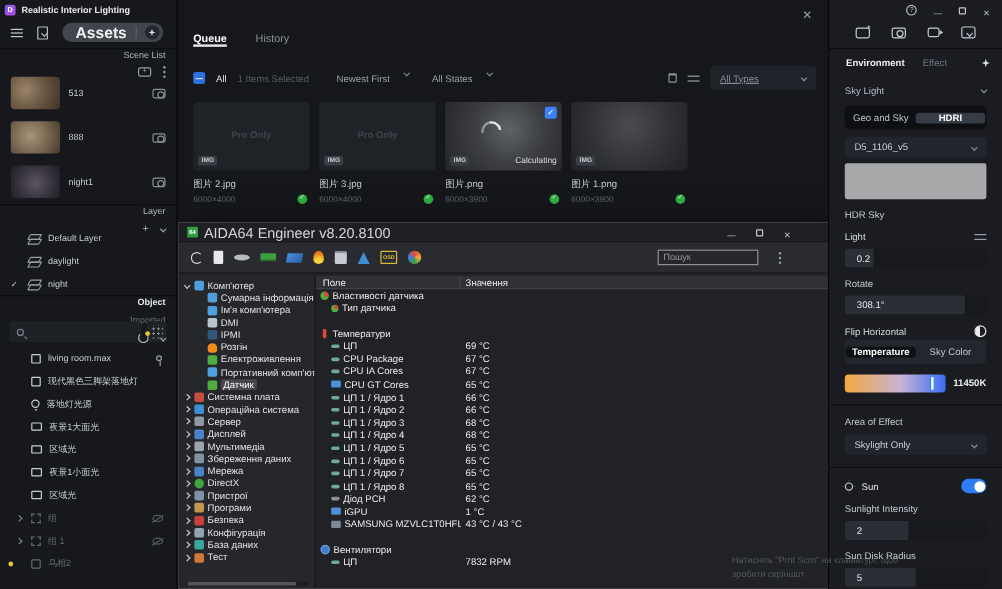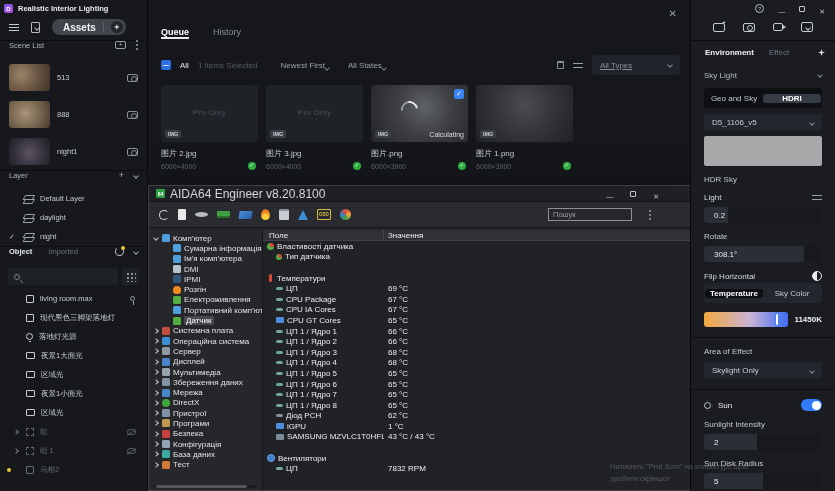--- a/index.html
+++ b/index.html
@@ -18,24 +18,24 @@
   .left { position:absolute; left:0; top:0; width:148px; height:491px; background:#16181c; border-right:1px solid #08090b; z-index:10; }
   .ls-top { height:14px; display:flex; align-items:center; gap:5px; padding:3px 4px 0; }
   .logo { width:9px; height:9px; border-radius:2px; background:linear-gradient(135deg,#7b5cf0,#b44bd8); color:#fff; font-size:6px; font-weight:bold; display:flex; align-items:center; justify-content:center; flex:none; }
   .app-title { font-size:7.5px; color:#e9ebef; font-weight:bold; white-space:nowrap; }
   .ls-toolbar { height:26px; display:flex; align-items:center; gap:12px; padding:0 9px; }
   .ic-burger { width:10px; height:7px; border-top:1px solid #c6cad1; border-bottom:1px solid #c6cad1; position:relative; }
   .ic-burger::after { content:""; position:absolute; left:0; right:0; top:2px; border-top:1px solid #c6cad1; }
   .ic-import { width:9px; height:11px; border:1px solid #b8bcc2; border-radius:1px; position:relative; }
   .ic-import::after { content:""; position:absolute; left:2.5px; top:3px; width:3px; height:3px; border-left:1px solid #b8bcc2; border-bottom:1px solid #b8bcc2; transform:rotate(-45deg); }
   .assets-pill { height:16px; background:#41464d; border-radius:8px; display:flex; align-items:center; gap:7px; padding:0 3px 0 11px; }
-  .assets-label { font-size:10px; font-weight:bold; color:#f0f2f5; }
+  .assets-label { font-size:13px; font-weight:bold; color:#f0f2f5; }
   .assets-div { width:1px; height:10px; background:#5a6068; }
   .assets-sparkle { width:12px; height:12px; border-radius:50%; background:#23262b; display:flex; align-items:center; justify-content:center; }
-  .panel-hd { height:18px; display:flex; align-items:flex-start; gap:16px; padding:0 9px; font-size:7.5px; color:#aeb4bc; }
+  .panel-hd { height:18px; display:flex; align-items:flex-end; gap:6px; padding:0 9px; font-size:7.5px; color:#aeb4bc;flex-direction:column; }
   .panel { border-top:1px solid #0b0d10; }
   .hd-right { margin-left:auto; display:flex; align-items:center; gap:10px; }
   .ic-addscene { width:11px; height:8px; border:1px solid #9aa0a8; border-radius:2px; position:relative; }
   .ic-addscene::after { content:"+"; position:absolute; left:2.5px; top:-1.5px; font-size:7px; color:#9aa0a8; }
   .scene-item { display:flex; align-items:center; gap:7px; padding:5px 9px; cursor:pointer; }
   .thumb { width:41px; height:27px; border-radius:3px; flex:none; }
   .t-666 { background:radial-gradient(circle at 30% 40%, #9b8468 0%, #6e5a46 45%, #3e3226 100%); }
   .t-888 { background:radial-gradient(circle at 40% 45%, #a8937a 0%, #7a6852 50%, #46392c 100%); }
   .t-night { background:radial-gradient(circle at 50% 55%, #5a5560 0%, #37333e 55%, #1e1c24 100%); }
   .scene-name { font-size:7.5px; color:#c9cdd3; flex:1; }
@@ -78,21 +78,21 @@
   .middle { position:absolute; left:148px; top:0; width:542px; height:491px; background:#15171b; }
   .close-x { position:absolute; right:13px; top:9px; color:#9aa0a8; font-size:10px; line-height:1; cursor:pointer; }
   .tabs { position:absolute; left:13px; top:27px; display:flex; gap:24px; }
   .tab { font-size:9px; color:#8a9098; cursor:pointer; }
   .tab.active { color:#fff; font-weight:bold; border-bottom:2px solid #e8eaee; }
   .filterbar { position:absolute; left:13px; top:54px; right:10px; height:22px; display:flex; align-items:center; gap:9px; font-size:8px; color:#9aa0a8; }
   .cb { width:10px; height:10px; border-radius:2px; background:#2b6fe3; position:relative; flex:none; }
   .cb::after { content:""; position:absolute; left:2px; top:4.5px; width:6px; height:1.5px; background:#cfe0ff; }
   .f-all { color:#e4e7eb; }
   .f-count { color:#565d66; }
-  .f-drop { display:flex; align-items:flex-end; gap:0; color:#9aa0a8; }
+  .f-drop { display:flex; align-items:flex-start; gap:12px; color:#9aa0a8; }
   .f-drop .chev { color:#7a8088; margin-top:-2px; }
   .f-sort { margin-left:14px; }
   .f-states { margin-left:10px; }
   .ic-trash { margin-left:auto; width:7px; height:8px; border:1px solid #8a9098; border-top:2px solid #8a9098; border-radius:1px; }
   .ic-sliders { width:10px; height:7px; position:relative; }
   .ic-sliders::before { content:""; position:absolute; top:1px; left:0; right:0; height:1px; background:#9aa0a8; }
   .ic-sliders::after { content:""; position:absolute; bottom:1px; left:0; right:0; height:1px; background:#9aa0a8; }
   .types-dd { width:88px; height:20px; background:#20242a; border-radius:3px; display:flex; align-items:center; justify-content:space-between; padding:6px 8px; color:#868d96;text-decoration:underline; }
   .cards { position:absolute; left:13px; top:85px; display:flex; gap:8px; }
   .card { width:97px; cursor:pointer; }

